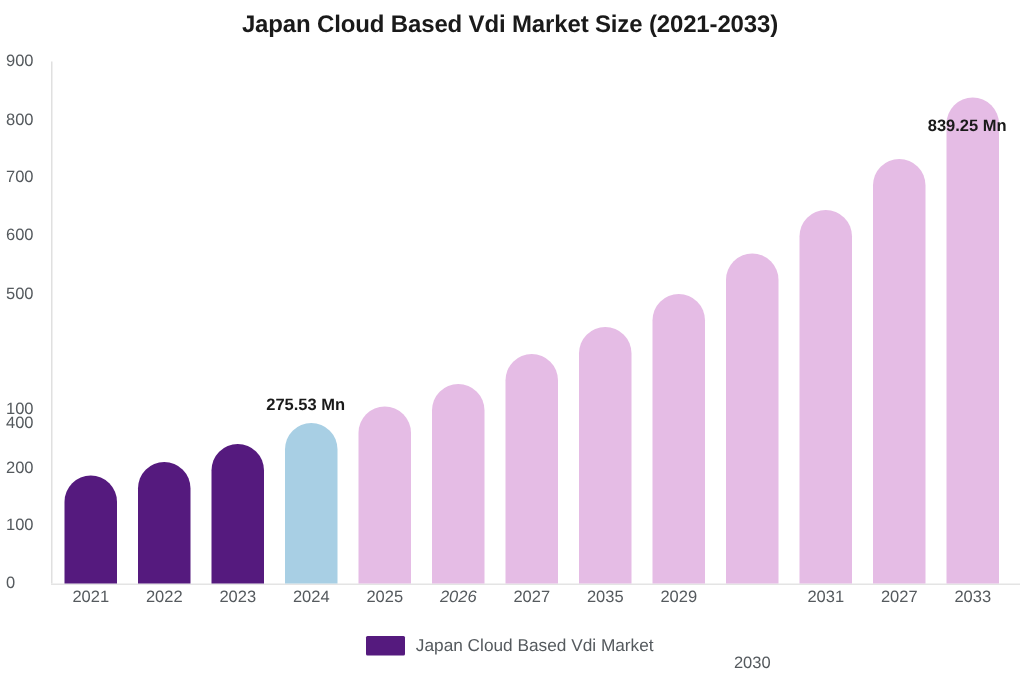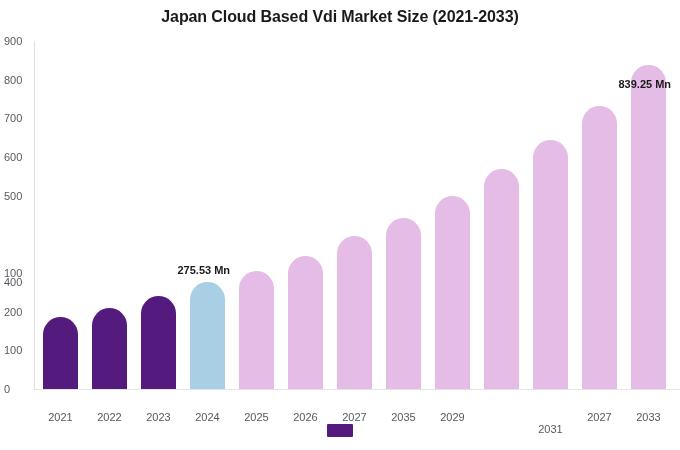--- a/index.html
+++ b/index.html
@@ -84,21 +84,21 @@
   
   #x-axis {
     position: absolute;
     left: 34px;
     top: 392px;
     width: 646px;
     height: 22px;
   }
   .xtick {
     position: absolute;
-    top: 19px;
+    top: 0;
     width: 35px;
     text-align: center;
     font-size: 11px;
     color: #555a5e;
   }
   
   .data-label {
     position: absolute;
     font-size: 11px;
     font-weight: bold;
@@ -169,29 +169,30 @@
       <div class="bar" style="left: 597px; height: 324.51px; background: rgb(229, 188, 229);"></div>
       <div class="data-label" style="left: 584.5px; top: 5.49px; margin-top: 32px;">839.25 Mn</div>
     </div>
 
   <div id="x-axis">
       <div class="xtick" style="left: 9px;">2021</div>
       <div class="xtick" style="left: 58px;">2022</div>
       <div class="xtick" style="left: 107px;">2023</div>
       <div class="xtick" style="left: 156px;">2024</div>
       <div class="xtick" style="left: 205px;">2025</div>
-      <div class="xtick" style="left: 254px;">2026</div>
+      <div class="xtick" style="left: 254px; font-style: italic;">2026</div>
       <div class="xtick" style="left: 303px;">2027</div>
       <div class="xtick" style="left: 352px;">2035</div>
       <div class="xtick" style="left: 401px;">2029</div>
       <div class="xtick" style="left: 450px; margin-top: 44px;">2030</div>
-      <div class="xtick" style="left: 499px; margin-top: 12px;">2031</div>
+      <div class="xtick" style="left: 499px;">2031</div>
       <div class="xtick" style="left: 548px;">2027</div>
       <div class="xtick" style="left: 597px;">2033</div>
     </div>
 
   <div id="legend">
       <div class="legend-item">
         <span class="legend-swatch" style="background: rgb(85, 26, 126);"></span>
+        <span class="legend-label">Japan Cloud Based Vdi Market</span>
       </div>
     </div>
 
 </div>
 
 </body></html>

